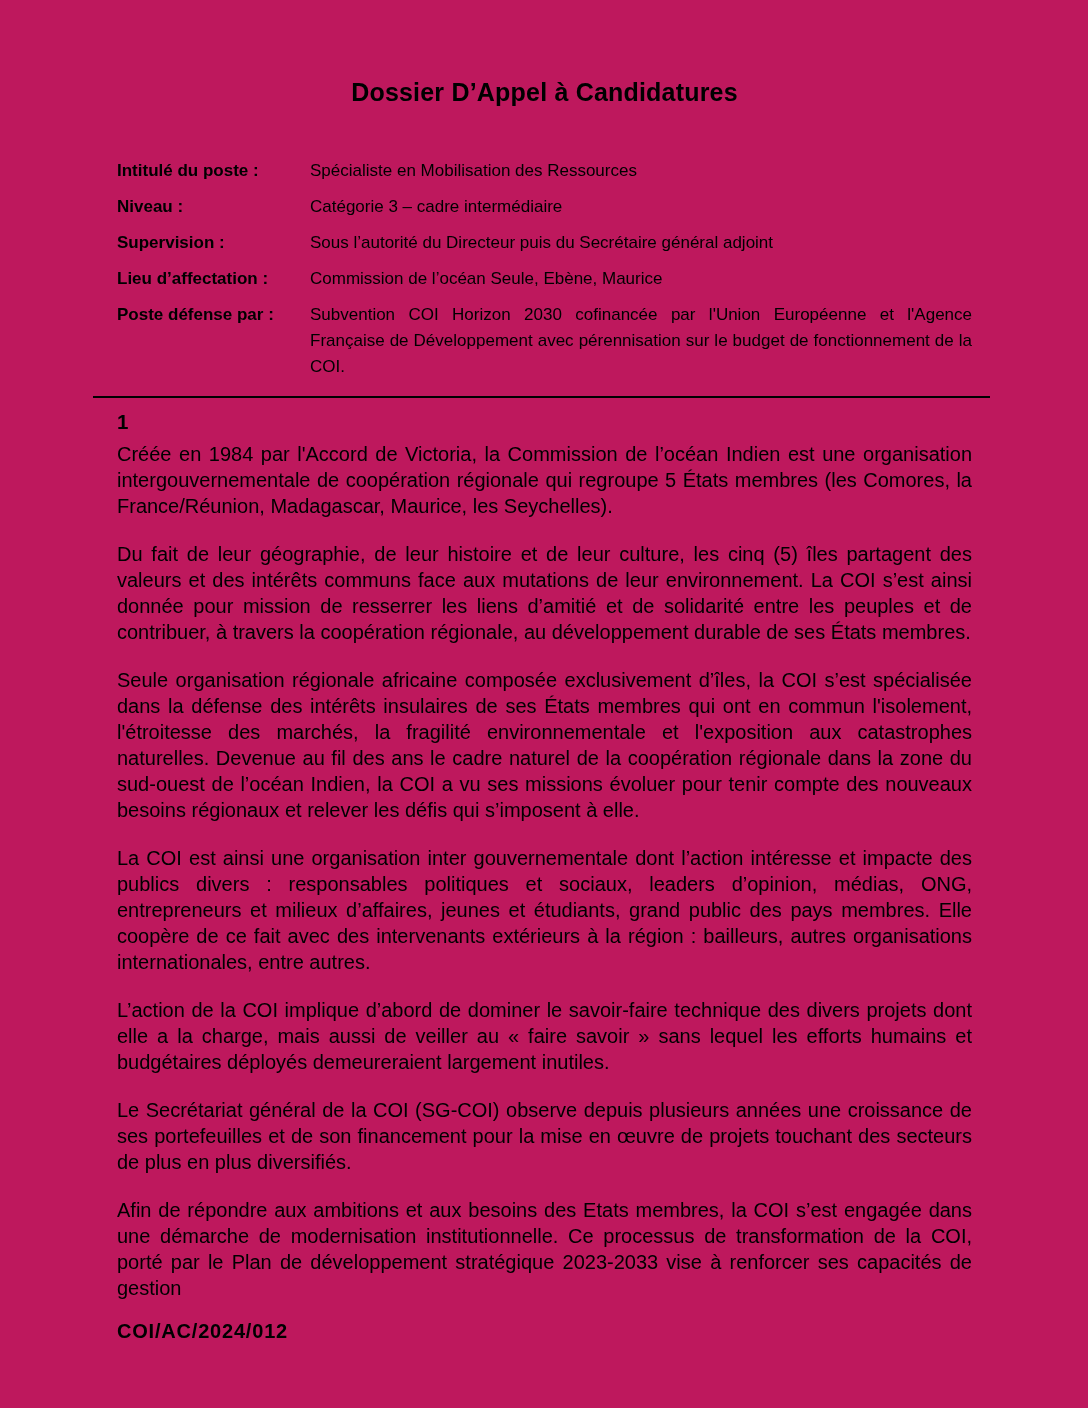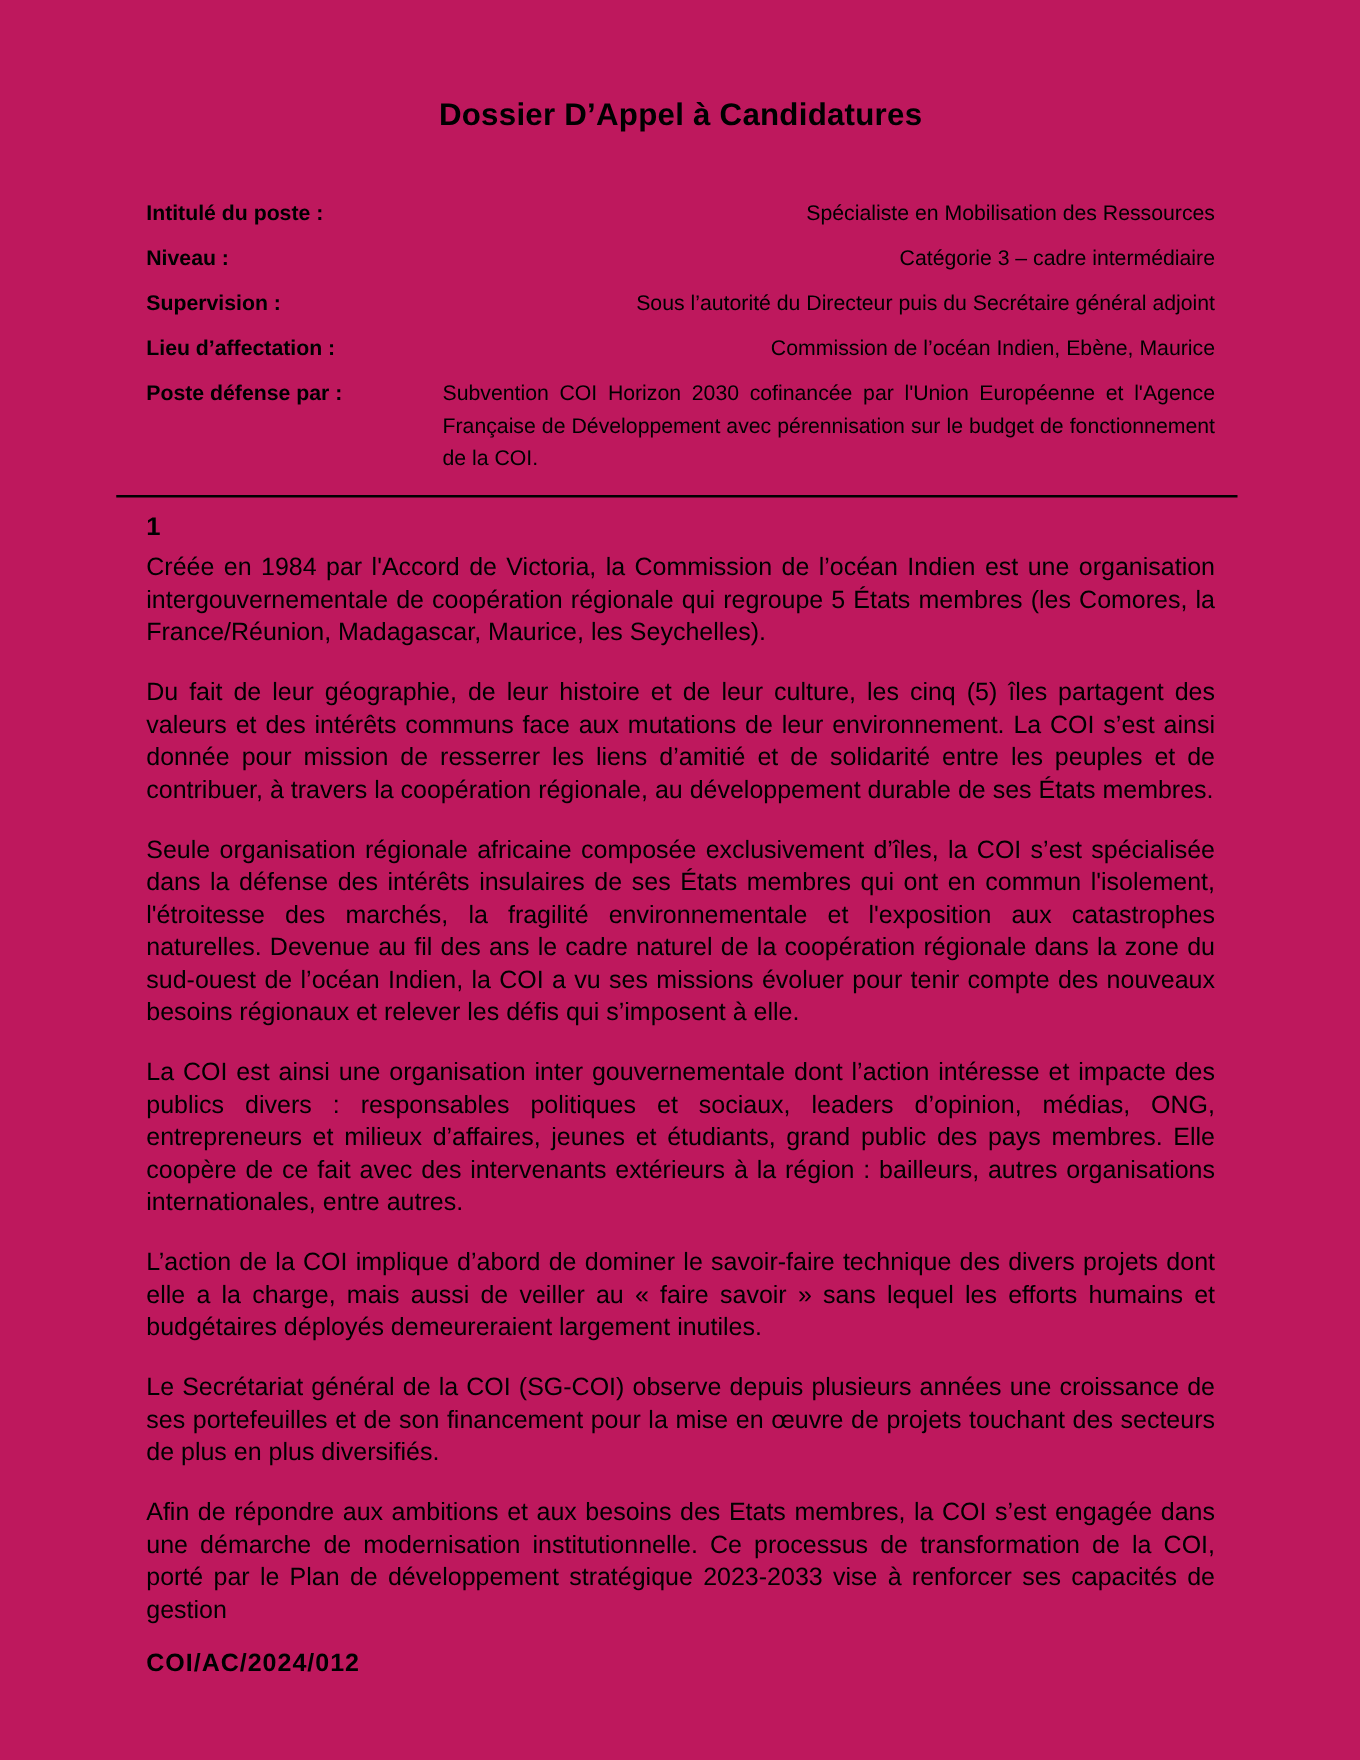--- a/index.html
+++ b/index.html
@@ -28,28 +28,27 @@
   }
   .title-line { display: block; }
 
   .fields { margin: 0; }
   .field-row {
     display: flex;
     align-items: flex-start;
     font-size: 17px;
     line-height: 26px;
     margin-bottom: 10px;
-    gap: 44px;
   }
   .field-label {
     flex: 0 0 193px;
     width: 193px;
     font-weight: 700;
   }
-  .field-value { flex: 1; text-align: right; }
+  .field-value { flex: 1; }
   .field-value.justified { text-align: justify; }
 
   .rule {
     border: none;
     border-top: 2px solid #000000;
     margin: 16px -18px 10px -24px;
     height: 0;
   }
 
   .section-heading {
@@ -94,21 +93,21 @@
     <div class="field-row">
       <div class="field-label">Niveau :</div>
       <div class="field-value">Catégorie 3 – cadre intermédiaire</div>
     </div>
     <div class="field-row">
       <div class="field-label">Supervision :</div>
       <div class="field-value">Sous l’autorité du Directeur puis du Secrétaire général adjoint</div>
     </div>
     <div class="field-row">
       <div class="field-label">Lieu d’affectation :</div>
-      <div class="field-value">Commission de l’océan Indien, Ebène, Maurice</div>
+      <div class="field-value">Commission de l’océan Seule, Ebène, Maurice</div>
     </div>
     <div class="field-row">
       <div class="field-label">Poste défense par :</div>
       <div class="field-value justified">Subvention COI Horizon 2030 cofinancée par l'Union Européenne et l'Agence Française de Développement avec pérennisation sur le budget de fonctionnement de la COI.</div>
     </div>
   </section>
 
   <hr class="rule">
 
   <section>

